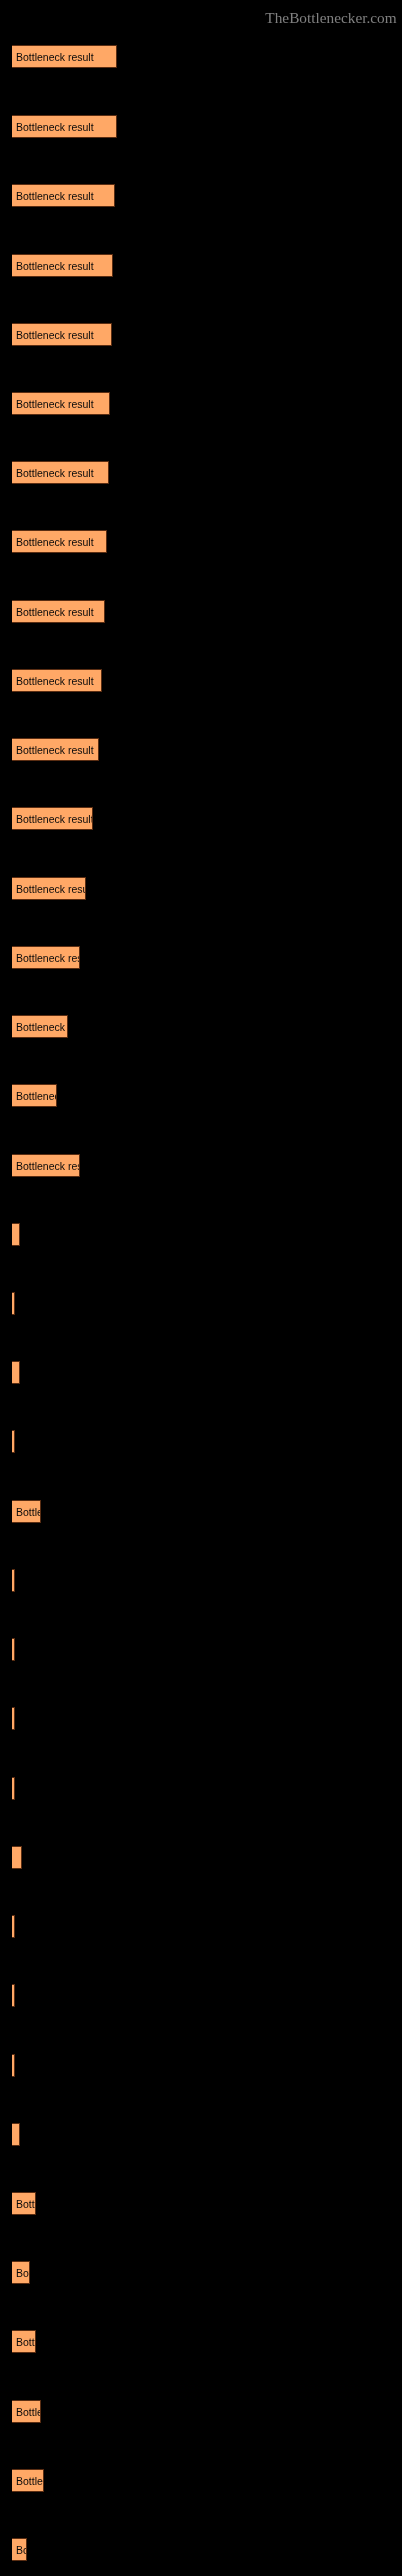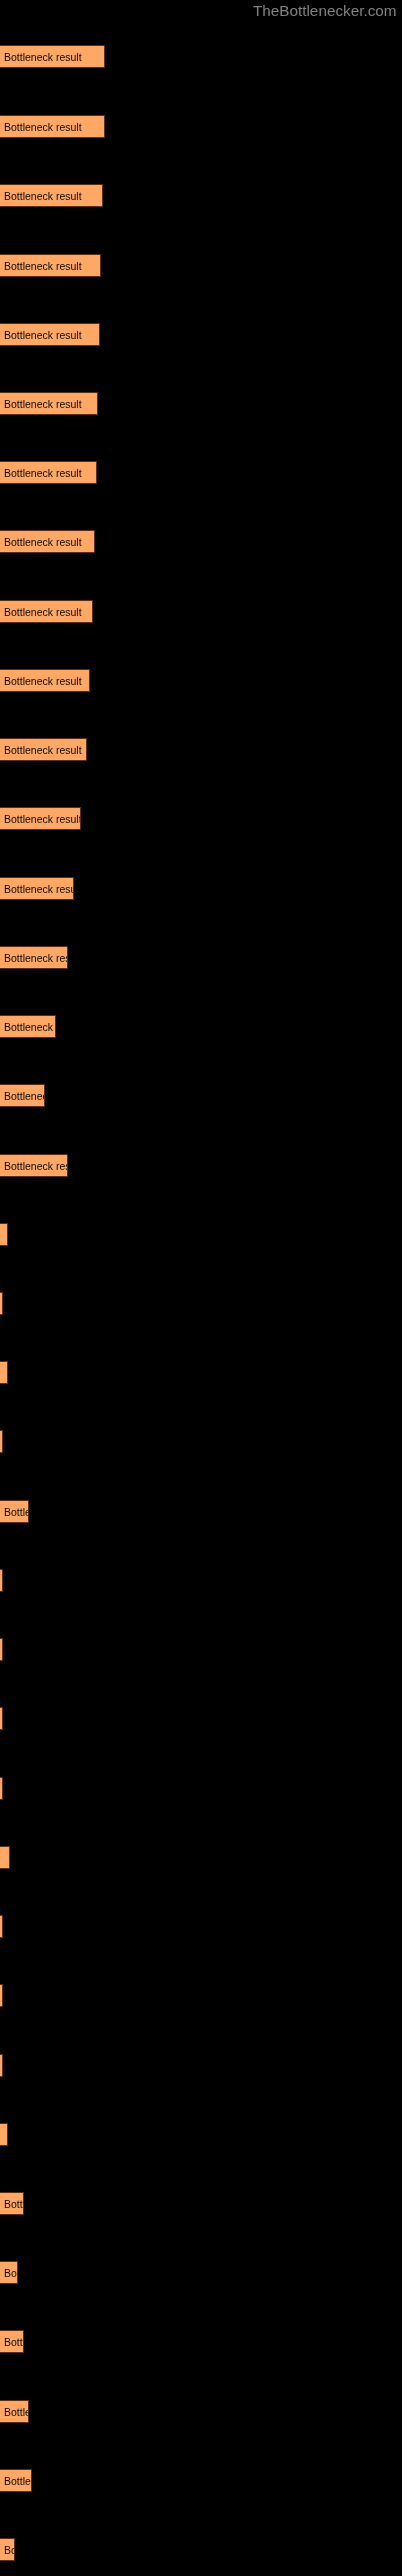--- a/index.html
+++ b/index.html
@@ -7,32 +7,32 @@
     width:403px;
     height:2576px;
     background:#000000;
     font-family:"Liberation Sans", sans-serif;
     position:relative;
     overflow:hidden;
   }
 
   .site-title{
     position:absolute;
-    top:2px;
+    top:9px;
     right:6.4px;
     color:#808080;
     font-size:15.3px;
-    font-family:Liberation Sans, sans-serif;
+    font-family:Liberation Serif, serif;
     letter-spacing:0px;
     white-space:nowrap;
   }
 
   .chart{
     position:absolute;
-    left:0;
+    left:12px;
     top:0;
     width:353px;
     height:2576px;
   }
 
   .bar{
     position:absolute;
     left:0;
     background:#ffa866;
     border:0.8px solid #5a2d12;

